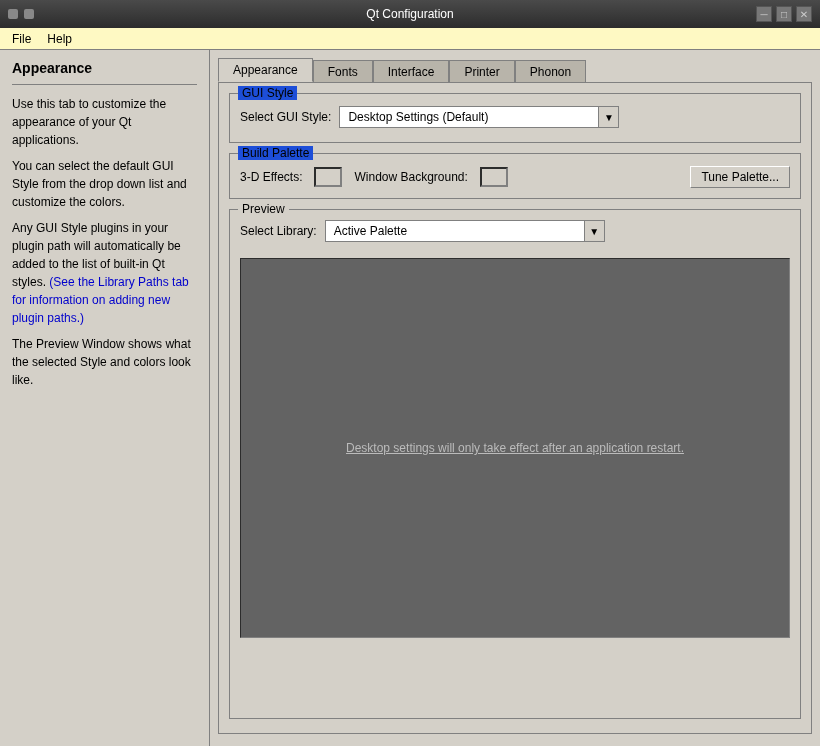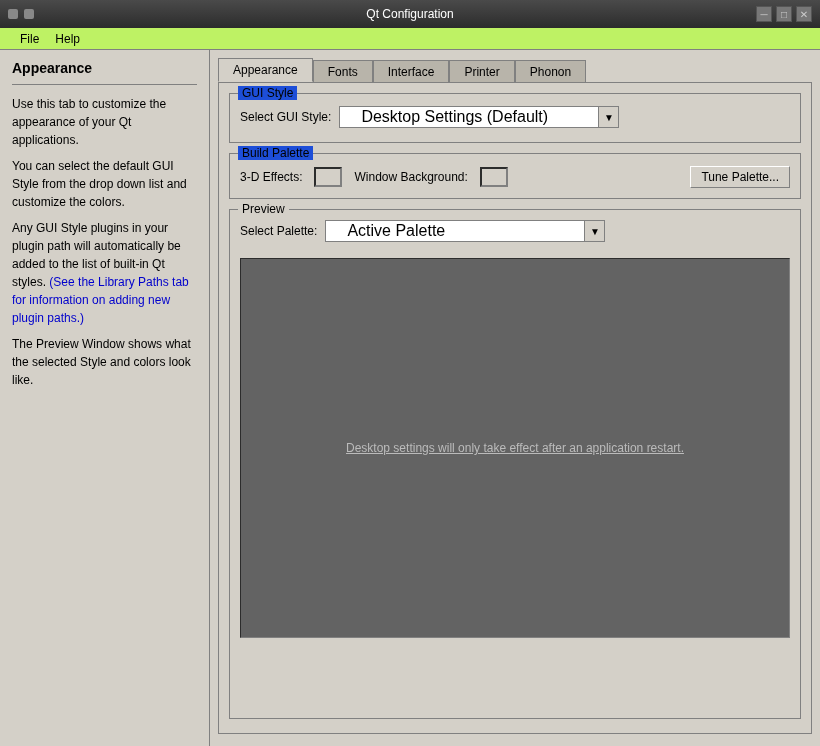--- a/index.html
+++ b/index.html
@@ -53,26 +53,26 @@
       color: #ccc;
       font-size: 10px;
       display: flex;
       align-items: center;
       justify-content: center;
       cursor: pointer;
     }
 
     
     .menu-bar {
-      background: #bef264;
+      background: #fef9c3;
       border-bottom: 1px solid #808080;
       height: 22px;
       display: flex;
       align-items: center;
-      padding: 0 12px;
+      padding: 0 4px;
     }
     .menu-item {
       padding: 2px 8px;
       cursor: pointer;
       font-size: 12px;
     }
 
     
     .main-container {
       display: flex;
@@ -190,22 +190,22 @@
       align-items: center;
       border: 1px solid #808080;
       background: white;
       height: 22px;
       flex: 1;
       max-width: 280px;
       position: relative;
     }
     .select-box-text {
       flex: 1;
-      padding: 0 21px;
-      font-size: 16px;
+      padding: 0 8px;
+      font-size: 12px;
       white-space: nowrap;
       overflow: hidden;
     }
     .select-box-arrow {
       width: 20px;
       height: 100%;
       background: #d4d0c8;
       border-left: 1px solid #808080;
       display: flex;
       align-items: center;
@@ -348,21 +348,21 @@
           <div class="color-swatch"></div>
           <span style="flex:1"></span>
           <button class="btn">Tune Palette...</button>
         </div>
       </div>
 
       <div class="preview-group" style="height: calc(100% - 120px);">
         <span class="preview-group-label">Preview</span>
         <div class="preview-inner">
           <div class="preview-select-row">
-            <span class="form-label">Select Palette:</span>
+            <span class="form-label">Select Library:</span>
             <div class="select-box">
               <span class="select-box-text">Active Palette</span>
               <div class="select-box-arrow">▼</div>
             </div>
           </div>
           <div class="preview-area">
             <span>Desktop settings will only take effect after an application restart.</span>
           </div>
         </div>
       </div>

